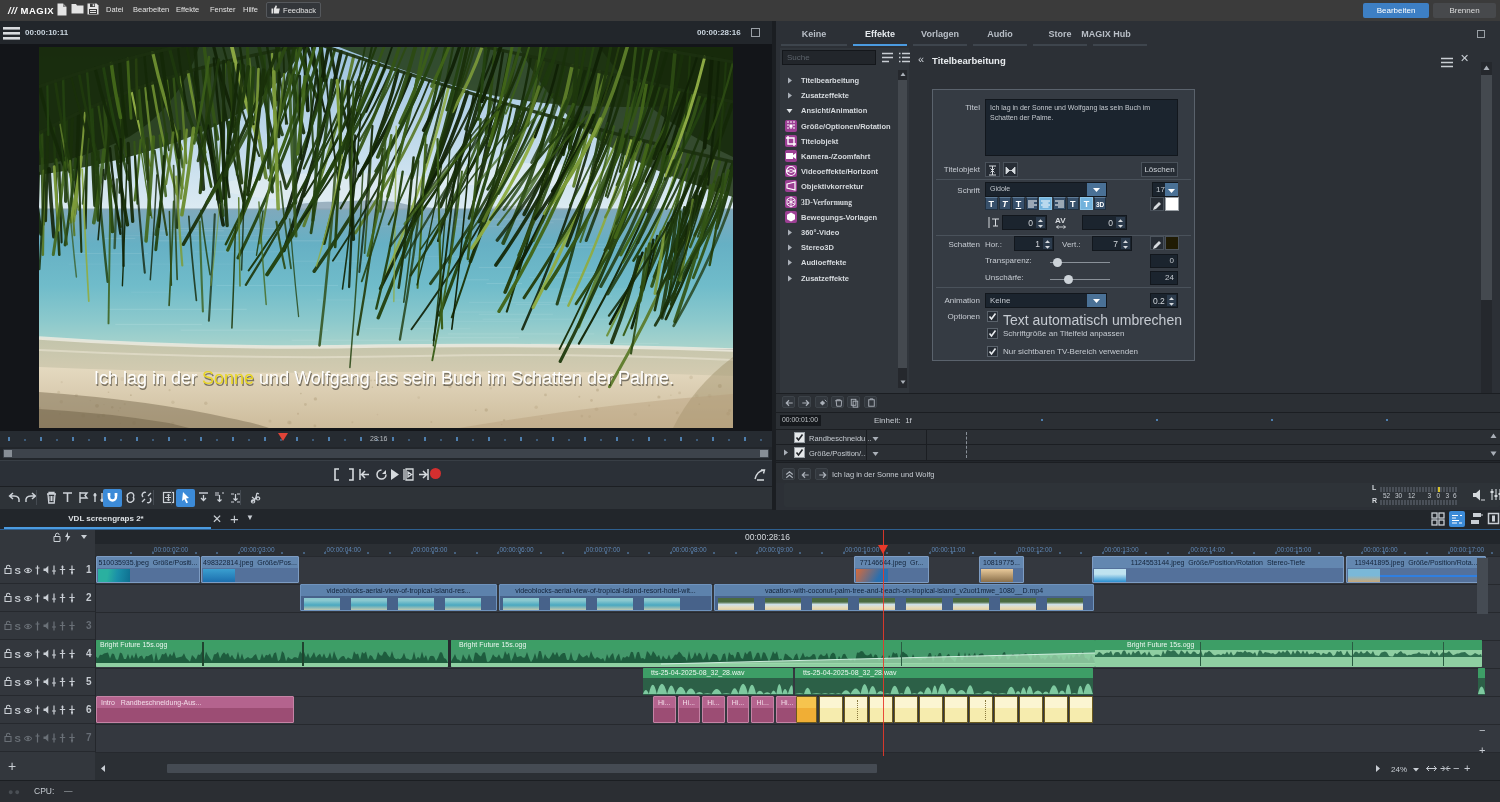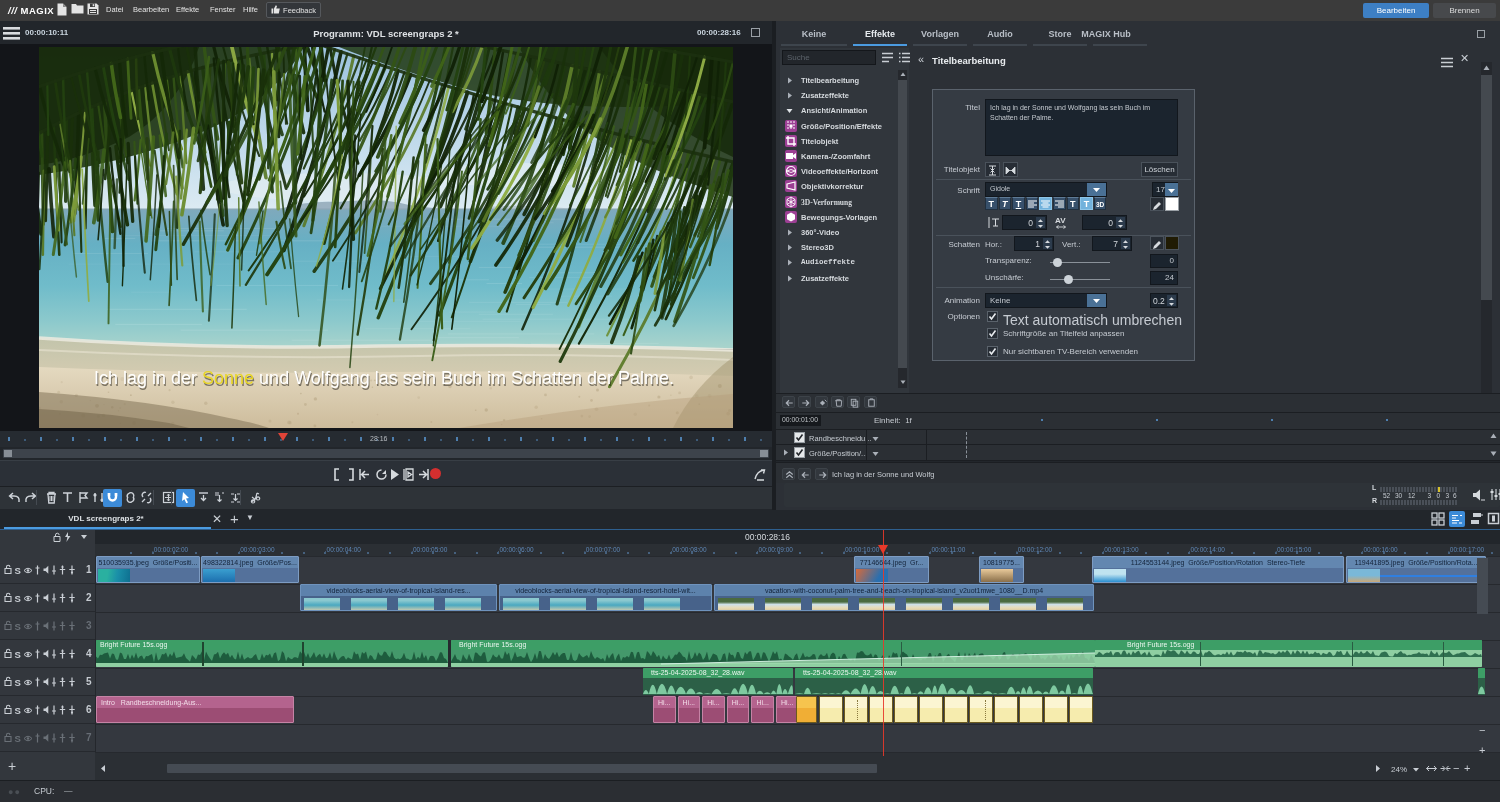--- a/index.html
+++ b/index.html
@@ -81,21 +81,20 @@
 
 <div class="abs" id="prevhead">
   <span class="abs" style="left:3px;top:5px;width:13px;"><svg width="17" height="13" viewBox="0 0 17 13">
         <g fill="#d8dbde">
           <rect y="0" width="17" height="2.6"></rect>
           <rect y="5" width="17" height="2.6"></rect>
           <rect y="10" width="17" height="2.6"></rect>
         </g>
       </svg></span>
   <span class="abs" style="left:25px;top:7px;font-size:8px;font-weight:bold;color:#c9d4de;">00:00:10:11</span>
-  <span class="abs" style="left:0;right:0;top:7px;text-align:center;font-size:9.5px;font-weight:bold;">Programm: VDL screengraps 2 *</span>
   <span class="abs" style="left:697px;top:7px;font-size:8px;font-weight:bold;color:#c9d4de;">00:00:28:16</span>
   <span class="abs" style="left:751px;top:7px;width:9px;height:9px;border:1px solid #9aa0a6;"></span>
 </div>
 
 <div class="abs" style="left:0;top:44px;width:772px;height:387px;background:#131519;">
 <svg class="abs" style="left:39px;top:3px" width="694" height="381" viewBox="0 0 694 381">
 <defs>
 <linearGradient id="sky" x1="0" y1="0" x2="0" y2="1">
           <stop offset="0" stop-color="#9cc2de"></stop>
           <stop offset="0.6" stop-color="#c2dbec"></stop>
@@ -1309,21 +1308,21 @@
       </svg>
       <span class="eitem" style="left:21px;top:40.2px;">Zusatzeffekte</span>
       <svg class="abs" style="left:6px;top:60.4px" width="7" height="6" viewBox="0 0 7 6">
         <path d="M0.5 1 L3.5 5 L6.5 1 z" fill="#e0e4e8"></path>
       </svg>
       <span class="eitem" style="left:21px;top:55.4px;">Ansicht/Animation</span>
       <span class="eico" style="top:71.6px;"><svg width="12" height="12" viewBox="0 0 12 12">
           <path d="M2 2 h2 M5 2 h2 M8 2 h2 M2 5 h2 M8 5 h2 M2 8 h2 M5 8 h2 M8 8 h2" stroke="#fff" stroke-width="1.2"></path>
           <rect x="4.5" y="4.5" width="3" height="3" fill="#fff"></rect>
         </svg></span>
-      <span class="eitem" style="left:21px;top:70.6px;">Größe/Position/Effekte</span>
+      <span class="eitem" style="left:21px;top:70.6px;">Größe/Optionen/Rotation</span>
       <span class="eico" style="top:86.8px;"><svg width="12" height="12" viewBox="0 0 12 12">
           <path d="M3 1 v8 h8 M1 3 h8 v8" stroke="#fff" stroke-width="1.4" fill="none"></path>
         </svg></span>
       <span class="eitem" style="left:21px;top:85.8px;">Titelobjekt</span>
       <span class="eico" style="top:102px;"><svg width="12" height="12" viewBox="0 0 12 12">
           <rect x="1" y="3" width="7" height="6" fill="#fff"></rect>
           <path d="M8 5 l3 -2 v6 l-3 -2 z" fill="#fff"></path>
         </svg></span>
       <span class="eitem" style="left:21px;top:101px;">Kamera-/Zoomfahrt</span>
       <span class="eico" style="top:117.2px;"><svg width="12" height="12" viewBox="0 0 12 12">
@@ -1348,21 +1347,21 @@
         <path d="M1 0.5 L5 3.5 L1 6.5 z" fill="#aab0b8"></path>
       </svg>
       <span class="eitem" style="left:21px;top:177px;">360°-Video</span>
       <svg class="abs" style="left:7px;top:196.2px" width="6" height="7" viewBox="0 0 6 7">
         <path d="M1 0.5 L5 3.5 L1 6.5 z" fill="#aab0b8"></path>
       </svg>
       <span class="eitem" style="left:21px;top:192.2px;">Stereo3D</span>
       <svg class="abs" style="left:7px;top:211.4px" width="6" height="7" viewBox="0 0 6 7">
         <path d="M1 0.5 L5 3.5 L1 6.5 z" fill="#aab0b8"></path>
       </svg>
-      <span class="eitem" style="left:21px;top:207.4px;font-family:Liberation Mono, monospace;">Audioeffekte</span>
+      <span class="eitem" style="left:21px;top:207.4px;">Audioeffekte</span>
       <svg class="abs" style="left:7px;top:226.6px" width="6" height="7" viewBox="0 0 6 7">
         <path d="M1 0.5 L5 3.5 L1 6.5 z" fill="#aab0b8"></path>
       </svg>
       <span class="eitem" style="left:21px;top:222.6px;">Zusatzeffekte</span>
       <div class="abs" style="left:118px;top:22px;width:9px;height:318px;background:#25282d;"></div>
       <svg class="abs" style="left:119.5px;top:24px" width="6" height="5" viewBox="0 0 6 5">
         <path d="M0.5 4 L3 0.5 L5.5 4 z" fill="#aab0b8"></path>
       </svg>
       <div class="abs" style="left:118px;top:32px;width:9px;height:288px;background:#44494f;"></div>
       <svg class="abs" style="left:119.5px;top:332px" width="6" height="5" viewBox="0 0 6 5">

